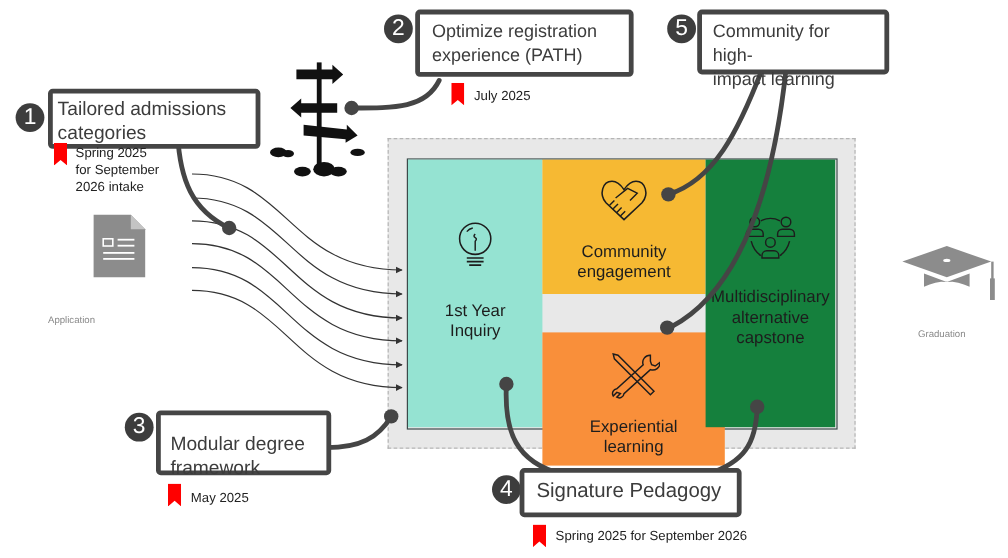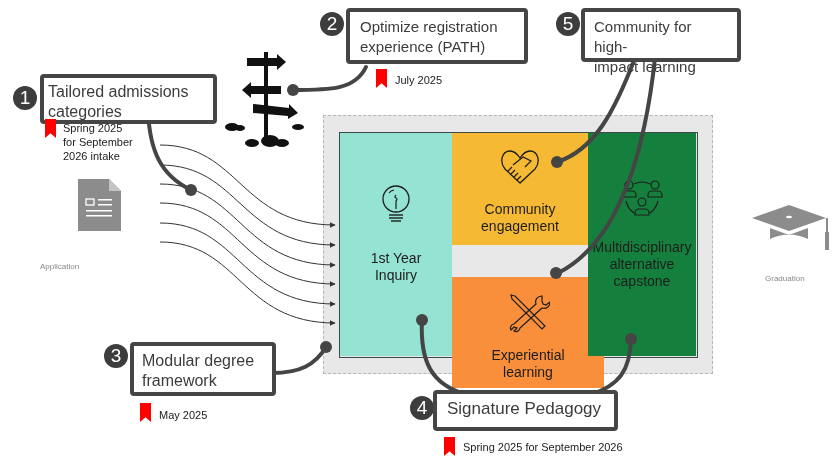--- a/index.html
+++ b/index.html
@@ -168,21 +168,21 @@
 
 <div class="badge" style="left:320px;top:12px">2</div>
 <div class="callout" style="left:346px;top:8px;width:182px;height:56px;padding:5px 10px;font-size:15px;line-height:20px">
   <div>Optimize registration</div>
   <div>experience (PATH)</div>
 </div>
 <div class="bookmark" style="left:376px;top:69px"></div>
 <div class="date" style="left:395px;top:73px">July 2025</div>
 
 <div class="badge" style="left:104px;top:344px">3</div>
-<div class="callout" style="left:130px;top:342px;width:146px;height:54px;padding:5px 8px;font-size:16px;line-height:20px">
+<div class="callout" style="left:130px;top:342px;width:146px;height:54px;padding:15px 8px;font-size:16px;line-height:20px">
   <div>Modular degree</div>
   <div>framework</div>
 </div>
 <div class="bookmark" style="left:140px;top:403px"></div>
 <div class="date" style="left:159px;top:408px">May 2025</div>
 
 <div class="badge" style="left:410px;top:396px">4</div>
 <div class="callout" style="left:433px;top:390px;width:185px;height:41px;padding:4px 10px;font-size:17px;line-height:22px">
   <div>Signature Pedagogy</div>
 </div>

